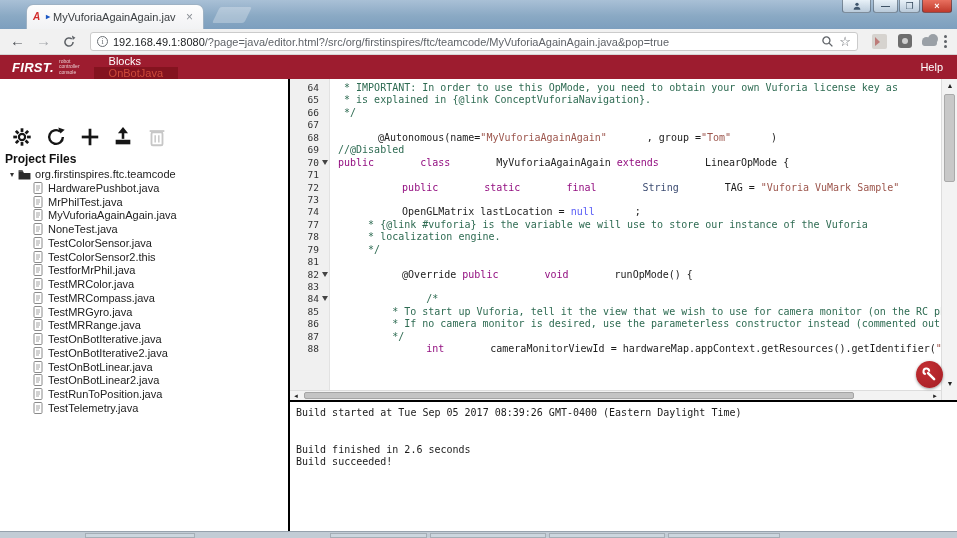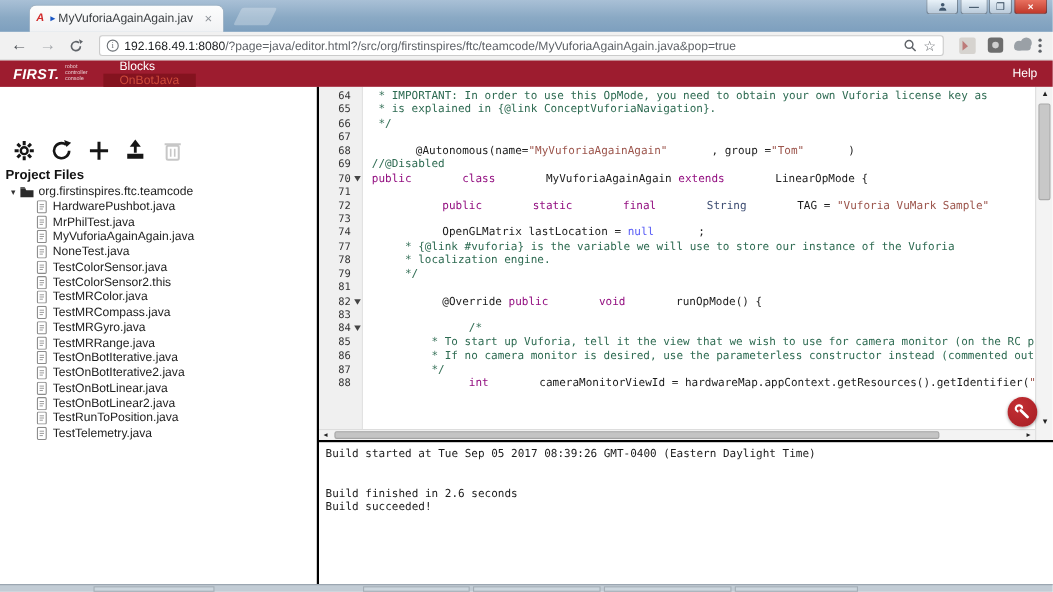--- a/index.html
+++ b/index.html
@@ -297,20 +297,29 @@
         <div class="file-row">
           <svg class="ficon" width="10" height="12" viewBox="0 0 20 24">
             <rect x="2" y="1" width="16" height="22" rx="2" fill="#fff" stroke="#8a8a8a" stroke-width="2"></rect>
             <line x1="6" y1="8" x2="14" y2="8" stroke="#9a9a9a" stroke-width="1.8"></line>
             <line x1="6" y1="12" x2="14" y2="12" stroke="#9a9a9a" stroke-width="1.8"></line>
             <line x1="6" y1="16" x2="12" y2="16" stroke="#9a9a9a" stroke-width="1.8"></line>
           </svg>
           <span>TestColorSensor2.this</span>
         </div>
 
+        <div class="file-row">
+          <svg class="ficon" width="10" height="12" viewBox="0 0 20 24">
+            <rect x="2" y="1" width="16" height="22" rx="2" fill="#fff" stroke="#8a8a8a" stroke-width="2"></rect>
+            <line x1="6" y1="8" x2="14" y2="8" stroke="#9a9a9a" stroke-width="1.8"></line>
+            <line x1="6" y1="12" x2="14" y2="12" stroke="#9a9a9a" stroke-width="1.8"></line>
+            <line x1="6" y1="16" x2="12" y2="16" stroke="#9a9a9a" stroke-width="1.8"></line>
+          </svg>
+          <span>TestforMrPhil.java</span>
+        </div>
 
         <div class="file-row">
           <svg class="ficon" width="10" height="12" viewBox="0 0 20 24">
             <rect x="2" y="1" width="16" height="22" rx="2" fill="#fff" stroke="#8a8a8a" stroke-width="2"></rect>
             <line x1="6" y1="8" x2="14" y2="8" stroke="#9a9a9a" stroke-width="1.8"></line>
             <line x1="6" y1="12" x2="14" y2="12" stroke="#9a9a9a" stroke-width="1.8"></line>
             <line x1="6" y1="16" x2="12" y2="16" stroke="#9a9a9a" stroke-width="1.8"></line>
           </svg>
           <span>TestMRColor.java</span>
         </div>

